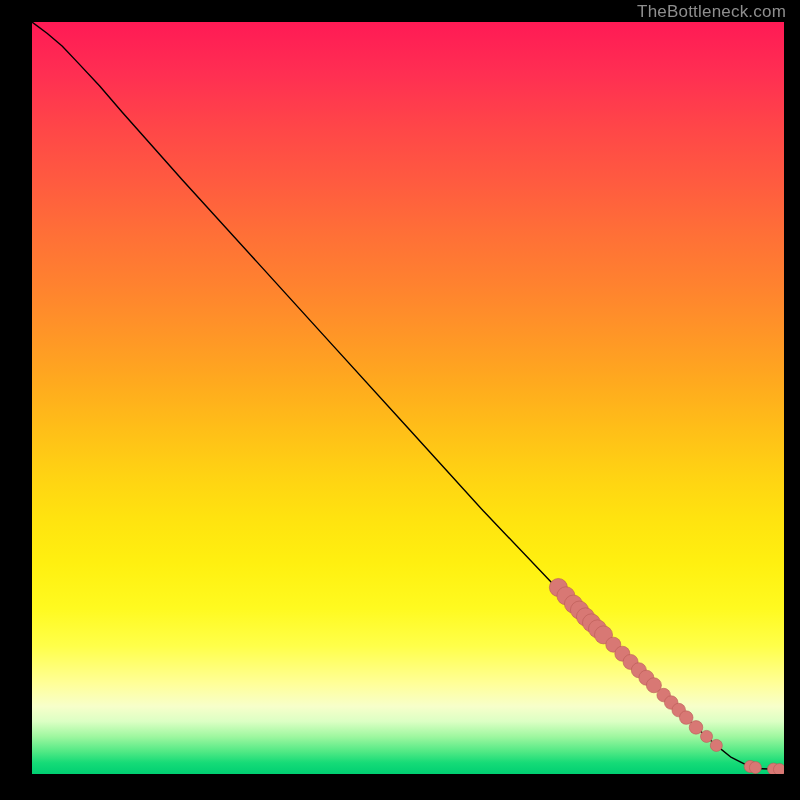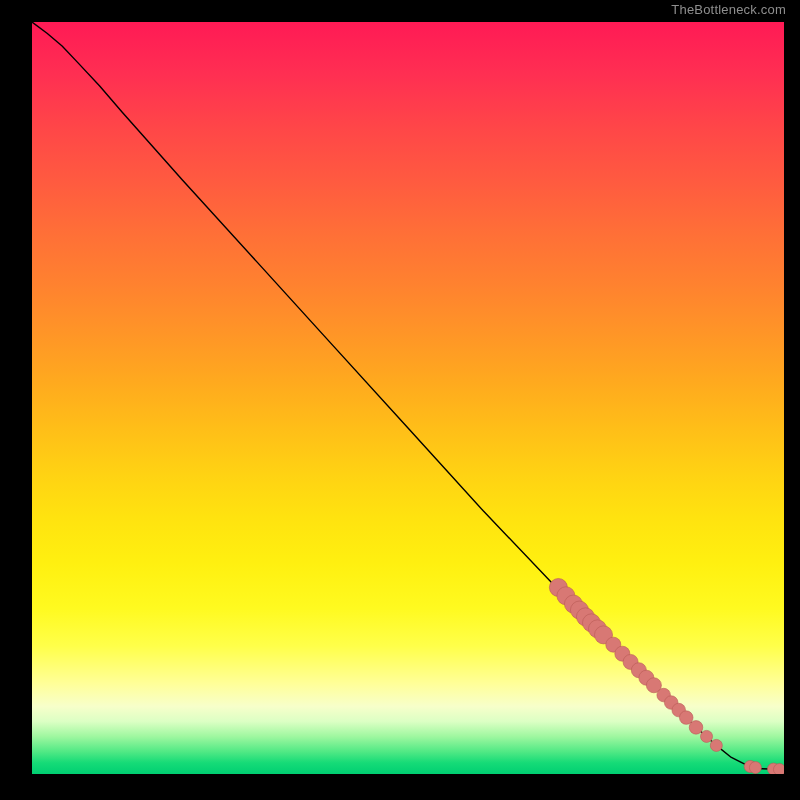--- a/index.html
+++ b/index.html
@@ -54,21 +54,21 @@
     top: 0;
     width: 752px;
     height: 752px;
     display: block;
   }
   .watermark {
     position: absolute;
     top: 2px;
     right: 14px;
     font-family: Arial, Helvetica, sans-serif;
-    font-size: 13px;
+    font-size: 17px;
     color: #8e8e8e;
     letter-spacing: 0.2px;
     user-select: none;
   }
 </style>
 </head>
 <body>
 
 <div class="stage">
   <div class="watermark">TheBottleneck.com</div>

